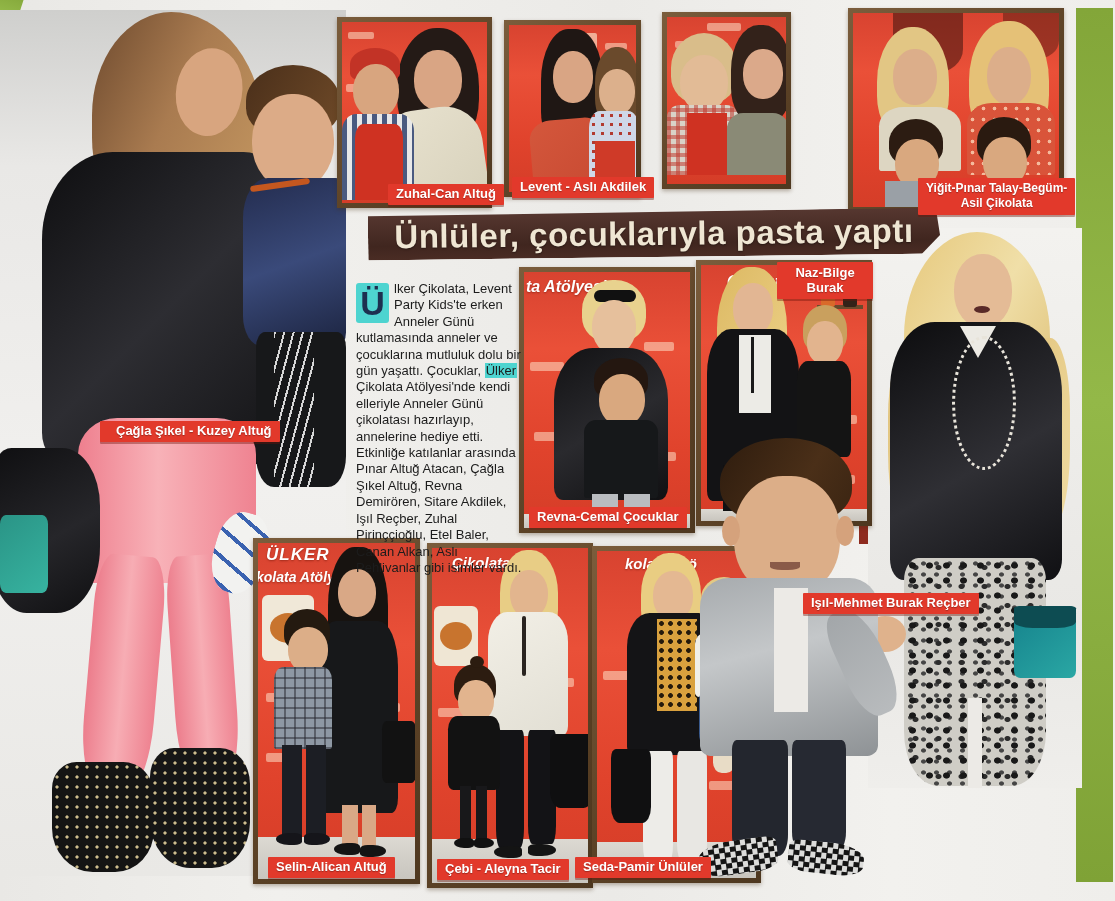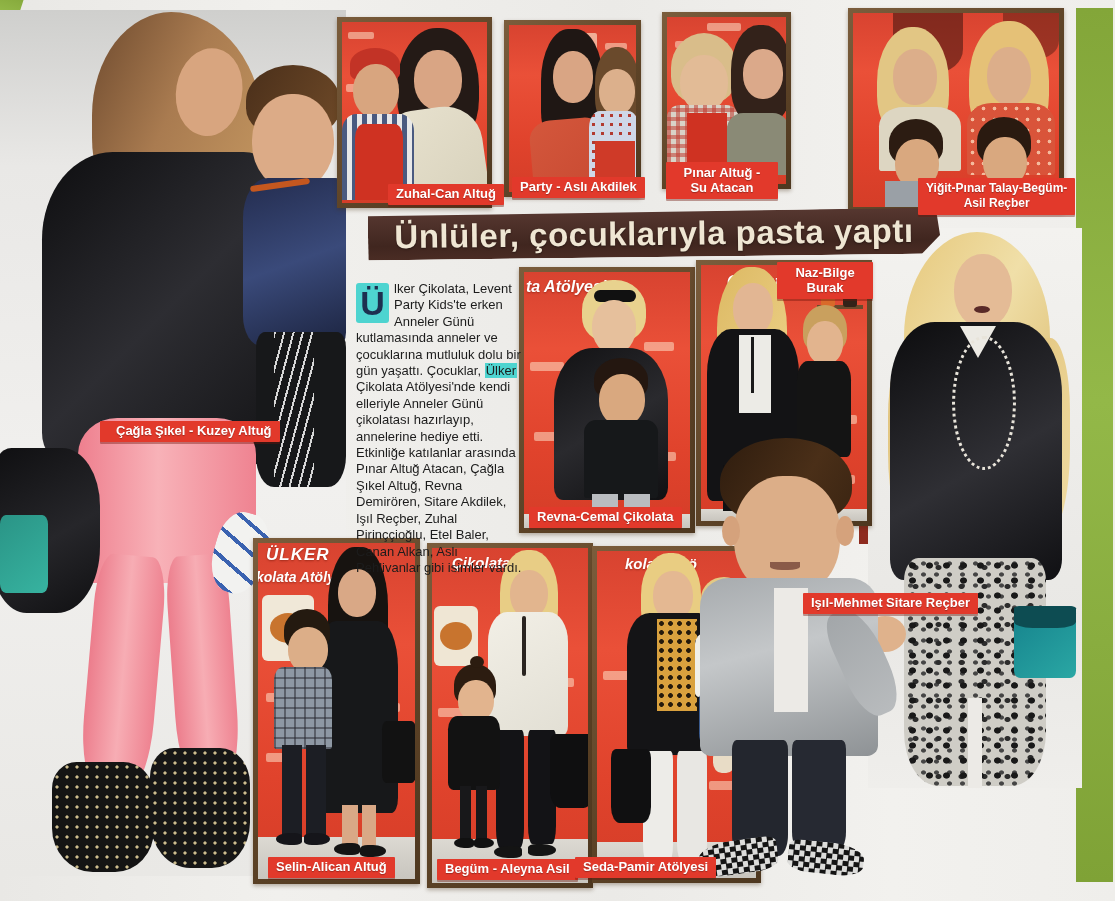--- a/index.html
+++ b/index.html
@@ -130,41 +130,37 @@
       <div class="fig" style="left:44px;top:26px;width:40px;height:52px;border-radius:48%;background:#d9a584;"></div>
       <div class="fig" style="left:22px;top:94px;width:76px;height:68px;border-radius:28% 28% 4% 4%;
                   transform:rotate(-5deg);background:linear-gradient(140deg,#d4573c,#c84a32);"></div>
       <div class="fig" style="left:86px;top:22px;width:44px;height:78px;border-radius:46% 46% 34% 34%;background:#6a4a2c;"></div>
       <div class="fig" style="left:90px;top:44px;width:36px;height:46px;border-radius:48%;background:#dcb08c;"></div>
       <div class="fig" style="left:80px;top:86px;width:50px;height:76px;border-radius:22% 22% 0 0;
                   background:#cfd8e8;background-image:radial-gradient(#b23a30 1.5px,transparent 2px);background-size:9px 9px;"></div>
       <div class="fig" style="left:86px;top:116px;width:40px;height:46px;background:#cf3a28;"></div>
     </div>
   </div>
-  <div class="cap" style="left:512px;top:177px;">Party - Aslı Akdilek</div>
+  <div class="cap" style="left:512px;top:177px;">Levent - Aslı Akdilek</div>
 
   <div class="frame" style="left:662px;top:12px;width:119px;height:167px;">
     <div class="photo">
       <div class="chip" style="left:8px;top:24px;width:26px;height:7px;"></div>
       <div class="chip" style="left:40px;top:6px;width:34px;height:8px;"></div>
       <div class="fig" style="left:4px;top:16px;width:66px;height:70px;border-radius:50% 50% 38% 38%;background:#d9bd8a;"></div>
       <div class="fig" style="left:13px;top:38px;width:48px;height:56px;border-radius:48%;background:#e2bb96;"></div>
       <div class="fig" style="left:0px;top:88px;width:72px;height:70px;border-radius:18% 18% 0 0;
                   background-color:#d9d3c8;
                   background-image:repeating-linear-gradient(0deg,rgba(192,60,48,.55) 0 4px,transparent 4px 9px),
                                    repeating-linear-gradient(90deg,rgba(192,60,48,.55) 0 4px,transparent 4px 9px);"></div>
       <div class="fig" style="left:20px;top:96px;width:40px;height:62px;background:#cf3222;"></div>
       <div class="fig" style="left:64px;top:8px;width:60px;height:98px;border-radius:46% 46% 36% 36%;background:#33221a;"></div>
       <div class="fig" style="left:76px;top:32px;width:40px;height:50px;border-radius:48%;background:#dba98a;"></div>
       <div class="fig" style="left:60px;top:96px;width:62px;height:62px;border-radius:26% 26% 0 0;background:#8a8a76;"></div>
     </div>
-  </div>
-  <div class="cap cap2" style="left:666px;top:162px;width:96px;">
-    <span>Pınar Altuğ -</span><br>
-    <span>Su Atacan</span>
   </div>
 
   <div class="frame" style="left:848px;top:8px;width:206px;height:194px;">
     <div class="photo">
       <div class="fig" style="left:40px;top:0;width:70px;height:60px;border-radius:0 0 40% 40%;background:rgba(60,20,14,.55);"></div>
       <div class="fig" style="left:150px;top:0;width:56px;height:46px;border-radius:0 0 40% 40%;background:rgba(70,25,16,.45);"></div>
       <div class="fig" style="left:24px;top:14px;width:72px;height:114px;border-radius:48% 48% 40% 40%;background:#e2c684;"></div>
       <div class="fig" style="left:40px;top:36px;width:44px;height:56px;border-radius:48%;background:#dcae8a;"></div>
       <div class="fig" style="left:26px;top:94px;width:82px;height:64px;border-radius:30% 30% 4% 4%;background:#ddd6c2;"></div>
       <div class="fig" style="left:36px;top:106px;width:54px;height:46px;border-radius:50% 50% 36% 36%;background:#2c1c12;"></div>
@@ -174,21 +170,21 @@
       <div class="fig" style="left:134px;top:34px;width:44px;height:58px;border-radius:48%;background:#dcae8a;"></div>
       <div class="fig" style="left:114px;top:90px;width:88px;height:72px;border-radius:28% 28% 4% 4%;
                   background:#d9543a;background-image:radial-gradient(rgba(255,230,200,.7) 1.5px,transparent 2.2px);background-size:11px 11px;"></div>
       <div class="fig" style="left:124px;top:104px;width:54px;height:48px;border-radius:50% 50% 36% 36%;background:#2a1a10;"></div>
       <div class="fig" style="left:130px;top:124px;width:44px;height:50px;border-radius:48%;background:#d9a87f;"></div>
       <div class="fig" style="left:118px;top:166px;width:64px;height:28px;background:#8e9496;"></div>
     </div>
   </div>
   <div class="cap cap2" style="left:918px;top:178px;font-size:12px;">
     <span>Yiğit-Pınar Talay-Begüm-</span><br>
-    <span>Asil Reçber</span>
+    <span>Asil Çikolata</span>
   </div>
 
   <div id="banner">
     <span>Ünlüler, çocuklarıyla pasta yaptı</span>
   </div>
 
   <div id="article">
     <span id="dropcap">Ü</span><span>lker Çikolata, Levent Party Kids'te erken Anneler Günü kutlamasında anneler ve çocuklarına mutluluk dolu bir gün yaşattı. Çocuklar, </span><span class="hl">Ülker</span><span> Çikolata Atölyesi'nde kendi elleriyle Anneler Günü çikolatası hazırlayıp, annelerine hediye etti. Etkinliğe katılanlar arasında Pınar Altuğ Atacan, Çağla Şıkel Altuğ, Revna Demirören, Sitare Akdilek, Işıl Reçber, Zuhal Pirinççioğlu, Etel Baler, Canan Alkan, Aslı Pehlivanlar gibi isimler vardı.</span>
   </div>
 
@@ -205,21 +201,21 @@
       <div class="fig" style="left:68px;top:28px;width:44px;height:54px;border-radius:48%;background:#e6c09c;"></div>
       <div class="fig" style="left:30px;top:76px;width:114px;height:152px;border-radius:34% 34% 8% 8%;
                   background:linear-gradient(150deg,#121214,#2a2a2e 50%,#101012);"></div>
       <div class="fig" style="left:70px;top:86px;width:54px;height:42px;border-radius:50% 50% 36% 36%;background:#241710;"></div>
       <div class="fig" style="left:75px;top:102px;width:46px;height:52px;border-radius:48%;background:#d9a87f;"></div>
       <div class="fig" style="left:60px;top:148px;width:74px;height:78px;border-radius:16% 16% 4% 4%;background:#16181a;"></div>
       <div class="fig" style="left:68px;top:222px;width:26px;height:30px;background:#b9bcc0;"></div>
       <div class="fig" style="left:100px;top:222px;width:26px;height:30px;background:#b9bcc0;"></div>
     </div>
   </div>
-  <div class="cap" style="left:529px;top:507px;">Revna-Cemal Çikolata</div>
+  <div class="cap" style="left:529px;top:507px;">Revna-Cemal Çocuklar</div>
 
   <div class="frame" style="left:696px;top:260px;width:166px;height:256px;">
     <div class="photo">
       <div class="bdtext" style="left:26px;top:8px;font-size:16px;">Çikolat</div>
       <div class="chip" style="left:6px;top:120px;width:34px;height:9px;"></div>
       <div class="chip" style="left:124px;top:150px;width:32px;height:9px;"></div>
       <div class="chip" style="left:120px;top:210px;width:34px;height:9px;"></div>
       <div class="floor" style="height:12px;"></div>
       <div class="fig" style="left:116px;top:40px;width:46px;height:4px;background:#6a4a2c;"></div>
       <div class="fig" style="left:120px;top:26px;width:14px;height:16px;border-radius:50% 50% 20% 20%;background:#d96a2a;"></div>
@@ -265,21 +261,21 @@
                 background-image:radial-gradient(#191919 3px,transparent 4px),
                                  radial-gradient(#2c2c2c 2.5px,transparent 3.5px),
                                  radial-gradient(#454545 2px,transparent 3px);
                 background-size:17px 15px,23px 19px,13px 11px;"></div>
     <div class="fig" style="left:100px;top:470px;width:14px;height:90px;background:#eceae6;"></div>
     <div class="fig" style="left:146px;top:378px;width:62px;height:72px;border-radius:10%;
                 background:linear-gradient(140deg,#15828c,#2aa7a4);"></div>
     <div class="fig" style="left:146px;top:378px;width:62px;height:22px;border-radius:10% 10% 30% 30%;background:#0d4c52;"></div>
     <div class="fig" style="left:-4px;top:388px;width:42px;height:36px;border-radius:50%;background:#dfb28c;"></div>
   </div>
-  <div class="cap" style="left:803px;top:593px;">Işıl-Mehmet Sitare Reçber</div>
+  <div class="cap" style="left:803px;top:593px;">Işıl-Mehmet Burak Reçber</div>
 
   <div class="abs" style="left:692px;top:438px;width:196px;height:440px;z-index:25;">
     <div class="fig" style="left:28px;top:0;width:132px;height:88px;border-radius:50% 50% 42% 44%;
                 background:linear-gradient(120deg,#2e1c0e,#4a2f18 60%,#3a2412);"></div>
     <div class="fig" style="left:42px;top:38px;width:106px;height:120px;border-radius:46%;background:#dcae88;"></div>
     <div class="fig" style="left:30px;top:78px;width:18px;height:30px;border-radius:50%;background:#d5a27c;"></div>
     <div class="fig" style="left:144px;top:78px;width:18px;height:30px;border-radius:50%;background:#d5a27c;"></div>
     <div class="fig" style="left:78px;top:124px;width:30px;height:8px;border-radius:0 0 40% 40%;background:#8a5a48;"></div>
     <div class="fig" style="left:8px;top:140px;width:178px;height:178px;border-radius:16% 16% 6% 6%;
                 background:linear-gradient(165deg,#a7abae,#c4c7c9 40%,#8e9295);"></div>
@@ -353,21 +349,21 @@
       <div class="fig" style="left:22px;top:116px;width:42px;height:42px;border-radius:50% 50% 36% 36%;background:#2c1c10;"></div>
       <div class="fig" style="left:38px;top:108px;width:14px;height:12px;border-radius:50%;background:#2c1c10;"></div>
       <div class="fig" style="left:26px;top:132px;width:36px;height:42px;border-radius:48%;background:#e2b48e;"></div>
       <div class="fig" style="left:16px;top:168px;width:52px;height:74px;border-radius:18% 18% 10% 10%;background:#121212;"></div>
       <div class="fig" style="left:28px;top:238px;width:11px;height:56px;background:#18181a;"></div>
       <div class="fig" style="left:44px;top:238px;width:11px;height:56px;background:#18181a;"></div>
       <div class="fig" style="left:22px;top:290px;width:20px;height:10px;border-radius:50% 30% 30% 50%;background:#111;"></div>
       <div class="fig" style="left:42px;top:290px;width:20px;height:10px;border-radius:30% 50% 50% 30%;background:#111;"></div>
     </div>
   </div>
-  <div class="cap" style="left:437px;top:859px;">Begüm - Aleyna Asil</div>
+  <div class="cap" style="left:437px;top:859px;">Çebi - Aleyna Tacir</div>
 
   <div class="frame" style="left:592px;top:546px;width:159px;height:327px;">
     <div class="photo">
       <div class="bdtext" style="left:28px;top:4px;font-size:15px;">kolata Atö</div>
       <div class="chip" style="left:6px;top:120px;width:32px;height:9px;"></div>
       <div class="chip" style="left:116px;top:150px;width:32px;height:9px;"></div>
       <div class="chip" style="left:112px;top:230px;width:34px;height:9px;"></div>
       <div class="floor" style="height:36px;"></div>
       <div class="fig" style="left:44px;top:2px;width:60px;height:90px;border-radius:46% 46% 36% 36%;background:#e9cd82;"></div>
       <div class="fig" style="left:56px;top:20px;width:40px;height:50px;border-radius:48%;background:#e4b892;"></div>
@@ -377,15 +373,15 @@
       <div class="fig" style="left:46px;top:200px;width:30px;height:112px;border-radius:8% 8% 16% 16%;background:#edece8;"></div>
       <div class="fig" style="left:80px;top:200px;width:30px;height:110px;border-radius:8% 8% 16% 16%;background:#e8e7e3;"></div>
       <div class="fig" style="left:14px;top:198px;width:40px;height:74px;border-radius:12% 12% 22% 22%;background:#101011;"></div>
       <div class="fig" style="left:104px;top:26px;width:46px;height:42px;border-radius:50% 50% 36% 36%;background:#e3c984;"></div>
       <div class="fig" style="left:108px;top:42px;width:40px;height:46px;border-radius:48%;background:#e6bd98;"></div>
       <div class="fig" style="left:98px;top:82px;width:54px;height:64px;border-radius:18% 18% 8% 8%;background:#f0efe9;"></div>
       <div class="fig" style="left:102px;top:142px;width:46px;height:58px;border-radius:10% 10% 30% 30%;background:#3a5a8c;"></div>
       <div class="fig" style="left:116px;top:196px;width:22px;height:26px;border-radius:40%;background:#e8dcc6;"></div>
     </div>
   </div>
-  <div class="cap" style="left:575px;top:857px;">Seda-Pamir Atölyesi</div>
+  <div class="cap" style="left:575px;top:857px;">Seda-Pamir Ünlüler</div>
 
 </div>
 
 </body></html>

